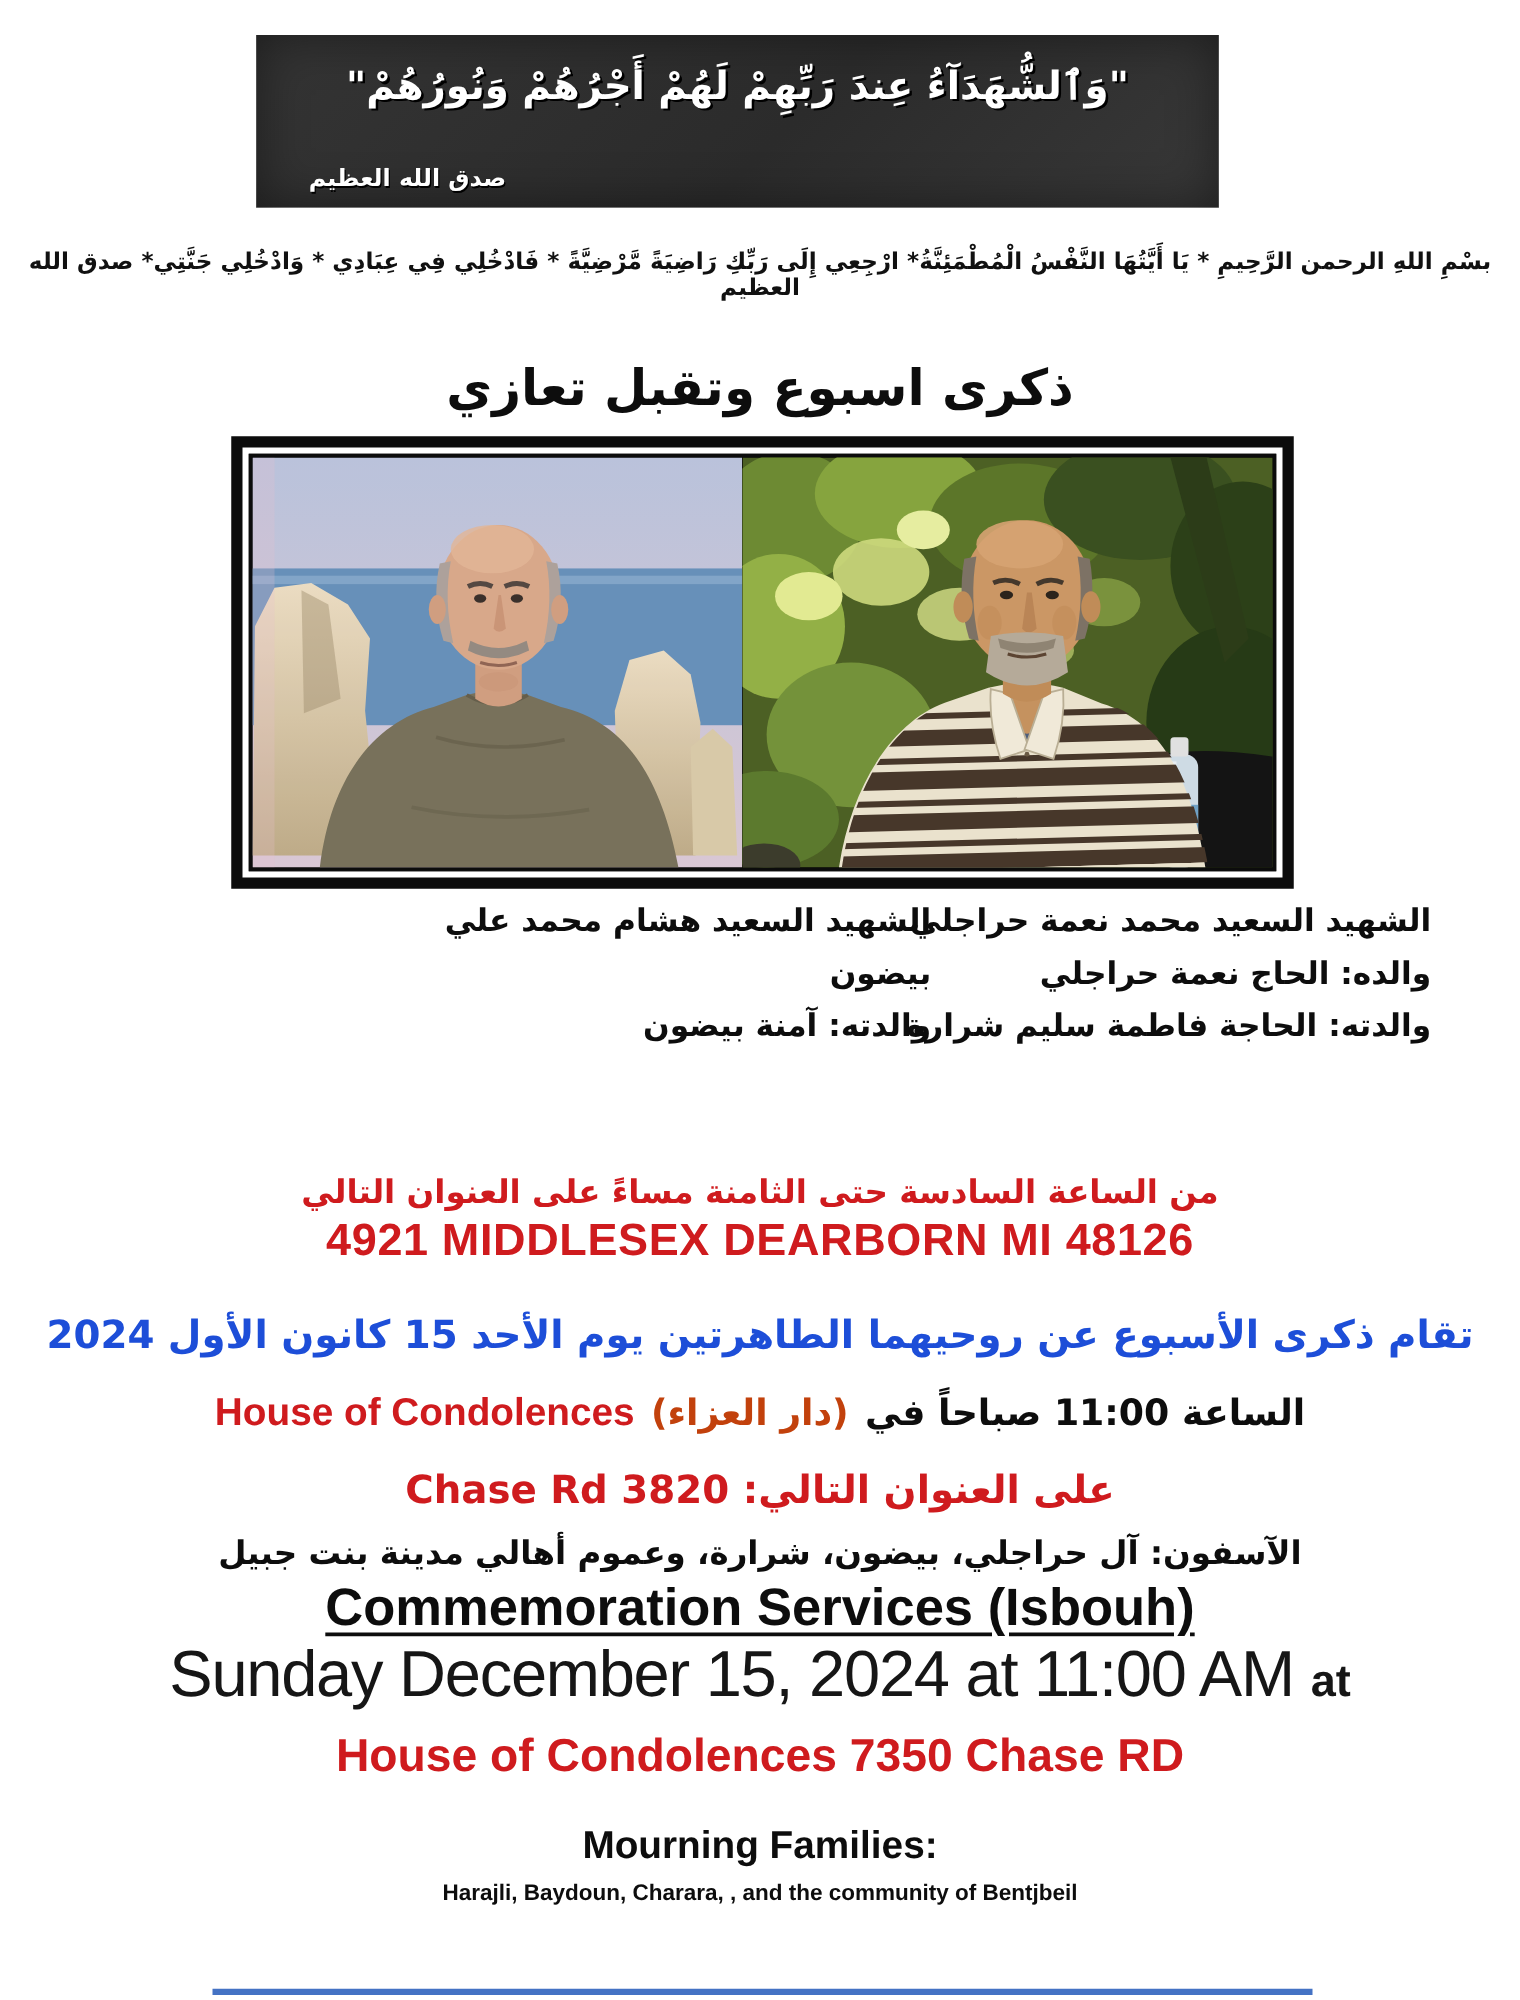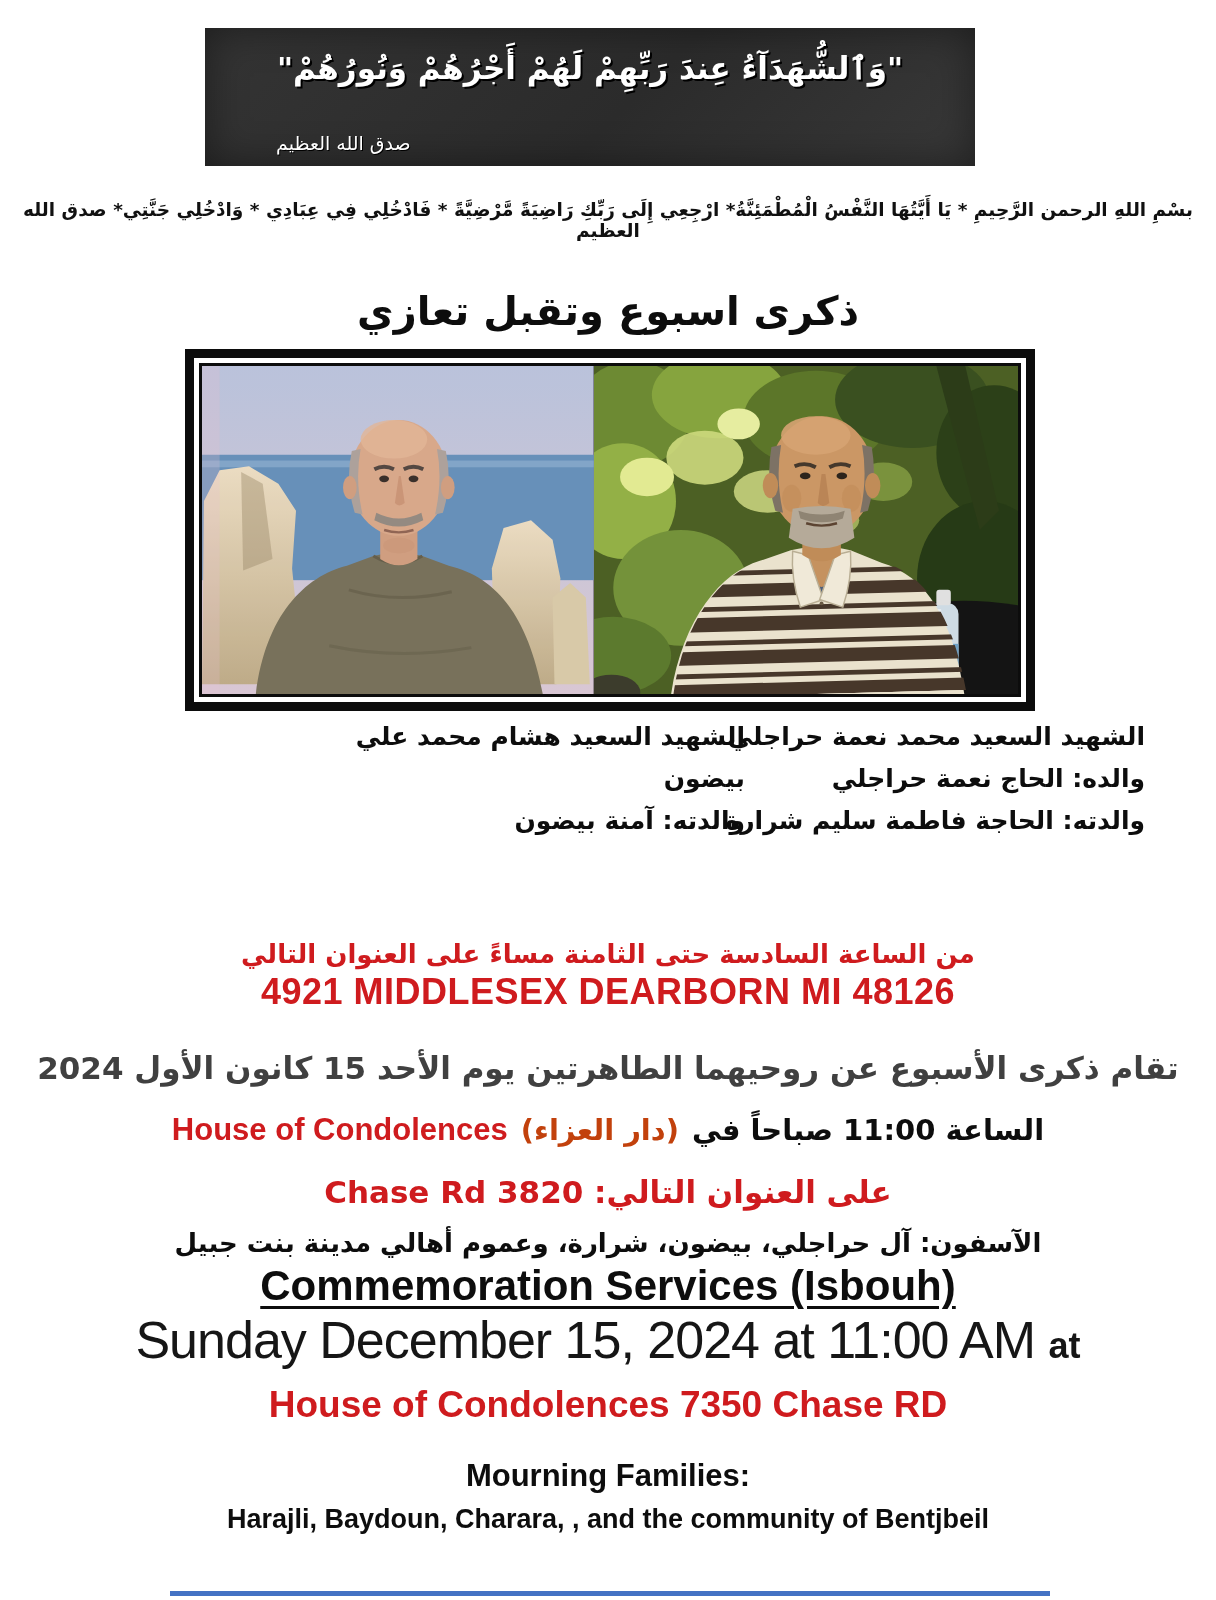--- a/index.html
+++ b/index.html
@@ -16,22 +16,22 @@
     left:205px;top:28px;width:770px;height:138px;
     background:linear-gradient(135deg,#343434 0%,#2b2b2b 55%,#383838 100%);
     box-shadow:inset 0 0 40px rgba(0,0,0,.45);
   }
   .banner-verse{
     position:absolute;left:0;right:0;top:22px;text-align:center;
     color:#ffffff;font-size:31px;font-weight:bold;letter-spacing:1px;
     text-shadow:2px 2px 0 #000;
   }
   .banner-attribution{
-    position:absolute;left:71px;bottom:12px;color:#ffffff;
-    font-size:19px;font-weight:normal;text-shadow:1px 1px 0 #000;
+    position:absolute;left:42px;bottom:12px;color:#ffffff;
+    font-size:19px;font-weight:bold;text-shadow:1px 1px 0 #000;
   }
 
   
   .bismillah{top:199px;font-size:18.5px;font-weight:600;color:#111;}
 
   
   .main-title{top:288px;font-size:40px;font-weight:bold;color:#0d0d0d;}
 
   
   .photo-frame{
@@ -51,37 +51,37 @@
   .cap-right{top:716px;right:71px;width:480px;}
   .cap-left{top:716px;right:471px;width:460px;}
 
   
   .red{color:#cf1b1e;}
   .red1{top:880px;font-size:32px;font-weight:bold;}
   .red2{top:939px;font-size:26px;font-weight:bold;}
   .red-address{top:948px;font-size:36px;font-weight:bold;font-family:"Liberation Sans",sans-serif;letter-spacing:.5px;margin-top:23px;}
 
   
-  .memorial-intro{top:1050px;font-size:31px;font-weight:bold;color:#404040;}
+  .memorial-intro{top:1050px;font-size:31px;font-weight:bold;color:#1d4ed8;}
   .memorial-mixed{top:1112px;}
   .mx-black{font-size:29px;font-weight:bold;color:#0d0d0d;}
   .mx-red-ar{font-size:29px;font-weight:bold;color:#c2410c;margin:0 8px;}
   .mx-red-en{font-size:31px;font-weight:bold;color:#cf1b1e;font-family:"Liberation Sans",sans-serif;}
   .memorial-address{top:1174px;font-size:31px;font-weight:bold;}
   .mourners{top:1228px;font-size:26px;font-weight:bold;color:#0d0d0d;}
 
   
   .latin{font-family:"Liberation Sans",sans-serif;}
   .en-heading{top:1262px;font-size:42px;font-weight:bold;color:#0d0d0d;
     text-decoration:underline;text-underline-offset:6px;text-decoration-thickness:3px;}
   .en-datetime{top:1310px;font-size:52px;font-weight:400;color:#161616;letter-spacing:-1px;}
   .en-datetime .suffix{font-size:36px;font-weight:bold;letter-spacing:0;}
   .en-venue{top:1384px;font-size:37px;font-weight:bold;}
   .en-mourning{top:1458px;font-size:31px;font-weight:bold;color:#0d0d0d;}
-  .en-families{top:1504px;font-size:27px;font-weight:bold;color:#0d0d0d;}
+  .en-families{top:1504px;font-size:18px;font-weight:bold;color:#0d0d0d;}
 
   .blue-line{top:1591px;left:170px;width:880px;height:5px;background:#4472c4;}
 </style>
 </head>
 <body>
 
 <div class="page">
 
   <div class="abs banner">
     <div class="banner-verse rtl">"وَٱلشُّهَدَآءُ عِندَ رَبِّهِمْ لَهُمْ أَجْرُهُمْ وَنُورُهُمْ"</div>

